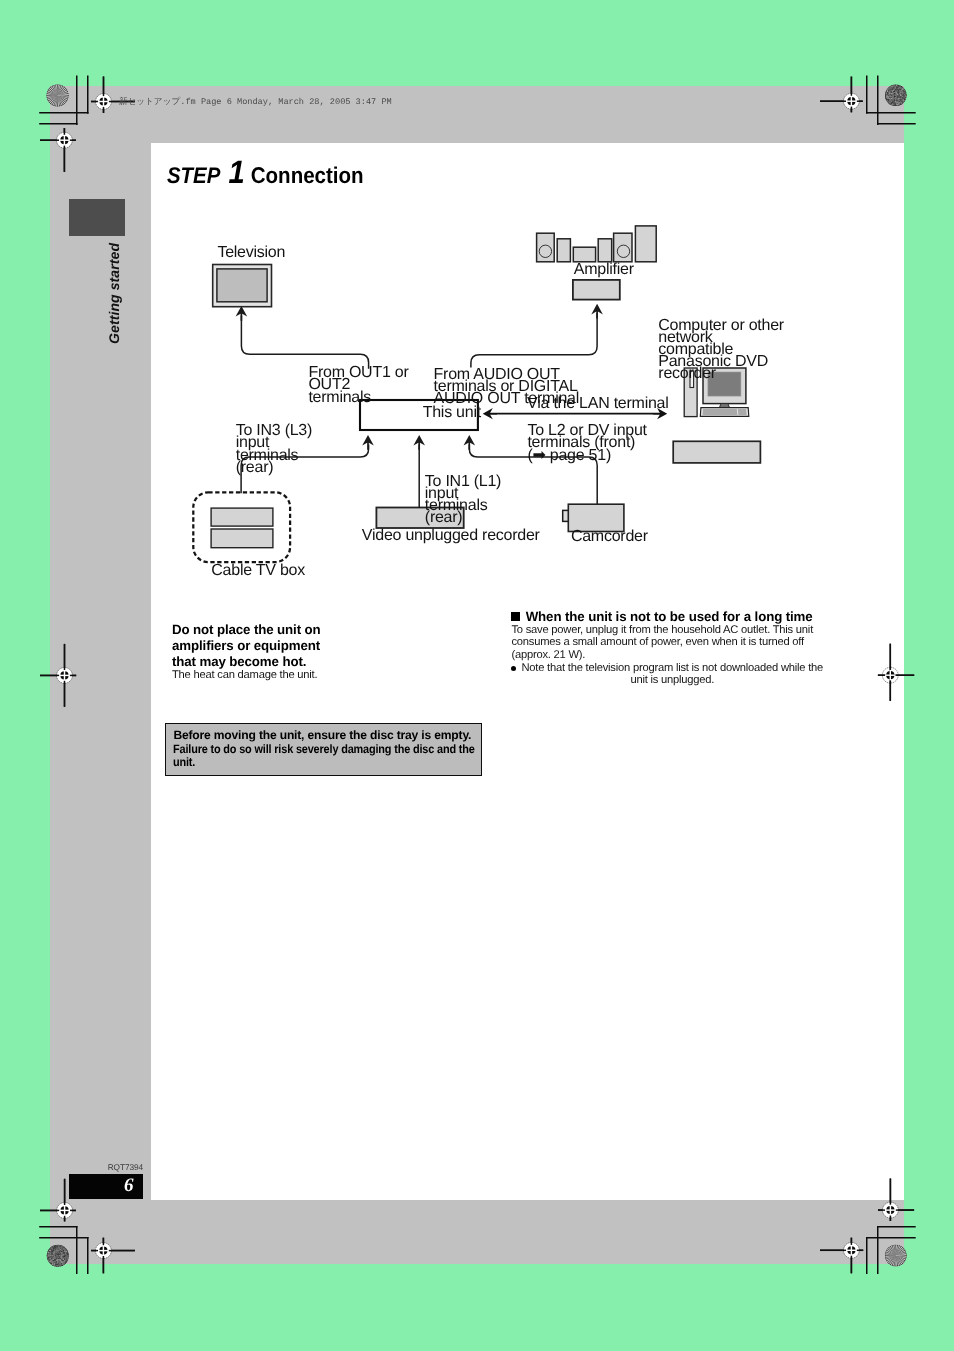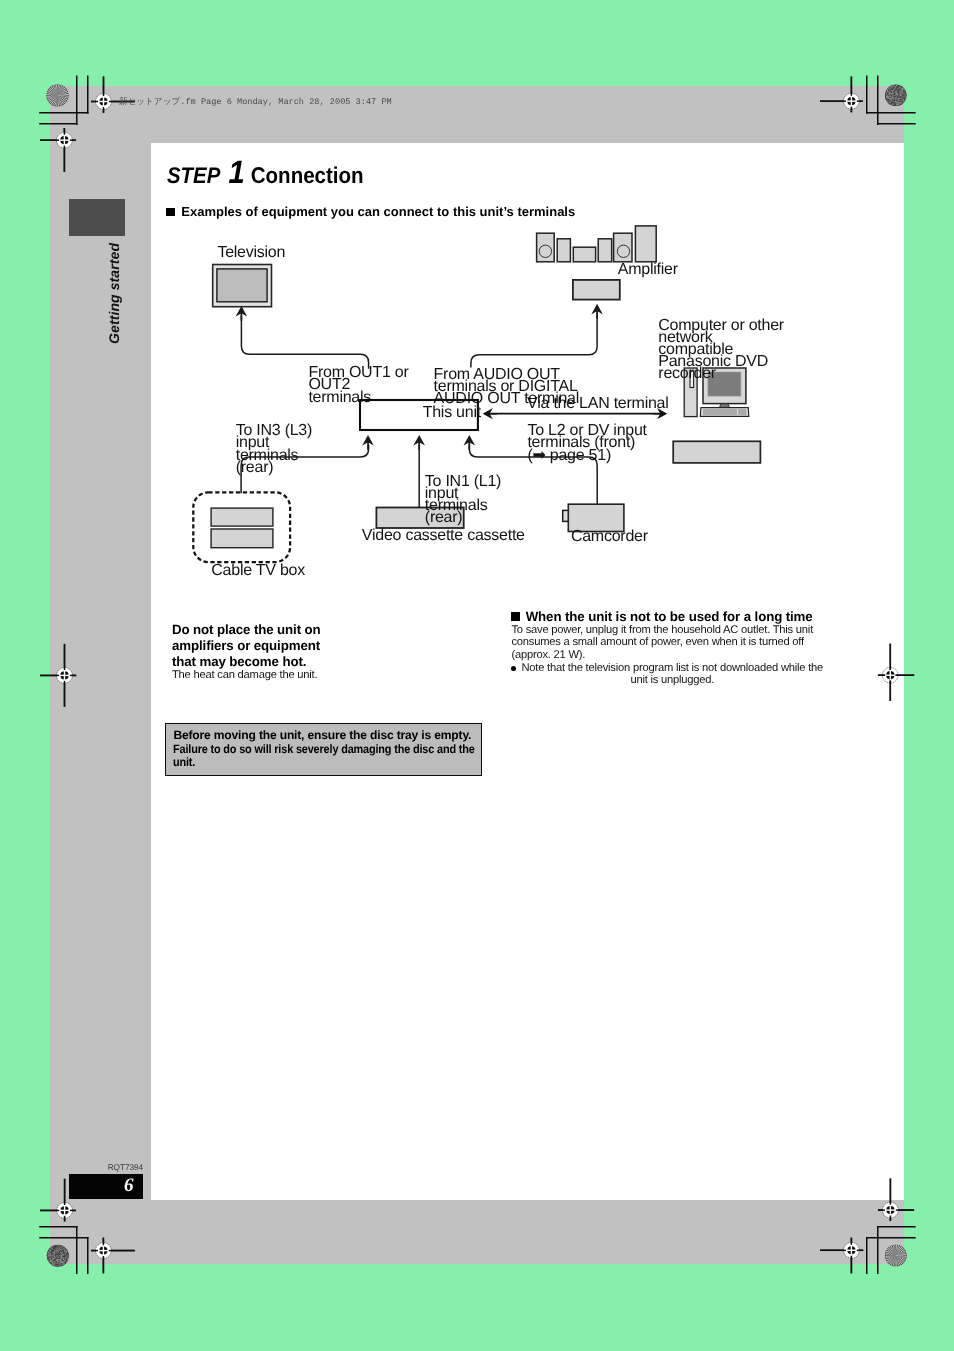--- a/index.html
+++ b/index.html
@@ -1471,23 +1471,20 @@
         <circle cx="895.8" cy="1255.5" r="10.8" fill="none" stroke="#202020" stroke-width="0.9" stroke-dasharray="1.2 0.8"></circle>
       </g>
     </svg>
 
   <div class="abs" id="fileinfo">新セットアップ.fm  Page 6  Monday, March 28, 2005  3:47 PM</div>
 
   <div class="abs" id="title">
     <span class="step">STEP</span><span class="num">1</span><span class="name">Connection</span>
   </div>
 
-  <div class="abs" id="sect-head">
-    <span class="sq"></span><span>Examples of equipment you can connect to this unit’s terminals</span>
-  </div>
 
   <div class="abs" id="diagram">
     <svg width="954" height="1351" viewBox="0 0 954 1351">
       <defs>
         <g id="arrowup">
           <path d="M0,-5.3 L5.8,5.4 L0.85,2.6 L0.85,9.6 L-0.85,9.6 L-0.85,2.6 L-5.8,5.4 Z" fill="#1a1a1a"></path>
         </g>
       </defs>
 
       <g>
@@ -1552,25 +1549,25 @@
 
       <g>
         <line x1="485" y1="413.7" x2="665" y2="413.7" stroke="#111" stroke-width="1.8"></line>
         <path d="M482.7 413.7 L492.8 408.1 L490.0 413.0 L497.0 413.0 L497.0 414.4 L490.0 414.4 L492.8 419.3 Z" fill="#111"></path>
         <path d="M667.2 413.7 L657.1 408.1 L659.9 413.0 L652.9 413.0 L652.9 414.4 L659.9 414.4 L657.1 419.3 Z" fill="#111"></path>
       </g>
     </svg>
 
     
     <div class="dlabel" style="left:217.4px;top:246.6px;">Television</div>
-    <div class="dlabel" style="left:573.8px;top:264.0px;margin-left:44px;">Amplifier</div>
+    <div class="dlabel" style="left:573.8px;top:264.0px;">Amplifier</div>
     <div class="dlabel" style="left:658.3px;top:319.8px;width:132px;white-space:normal;">Computer or other network compatible Panasonic DVD recorder</div>
     <div class="dlabel" style="left:394.7px;top:406.8px;margin-left:28px;">This unit</div>
     <div class="dlabel" style="left:211.3px;top:565.0px;">Cable TV box</div>
-    <div class="dlabel" style="left:361.8px;top:530.0px;">Video cassette cassette</div>
+    <div class="dlabel" style="left:361.8px;top:530.0px;">Video unplugged recorder</div>
     <div class="dlabel" style="left:570.9px;top:530.6px;">Camcorder</div>
     <div class="dlabel" style="left:308.4px;top:367.4px;width:104px;white-space:normal;">From OUT1 or OUT2 terminals</div>
     <div class="dlabel" style="left:433.6px;top:368.5px;width:146px;white-space:normal;">From AUDIO OUT terminals or DIGITAL AUDIO OUT terminal</div>
     <div class="dlabel" style="left:527.1px;top:398.4px;">Via the LAN terminal</div>
     <div class="dlabel" style="left:235.7px;top:425.4px;width:84px;white-space:normal;">To IN3 (L3) input terminals (rear)</div>
     <div class="dlabel" style="left:424.8px;top:475.5px;width:84px;white-space:normal;">To IN1 (L1) input terminals (rear)</div>
     <div class="dlabel" style="left:483.4px;top:425.4px;width:130px;white-space:normal;margin-left:44px;">To L2 or DV input terminals (front) (➡ page 51)</div>
   </div>
 
   <div class="abs" id="note-left-bold">Do not place the unit on amplifiers or equipment that may become hot.</div>

